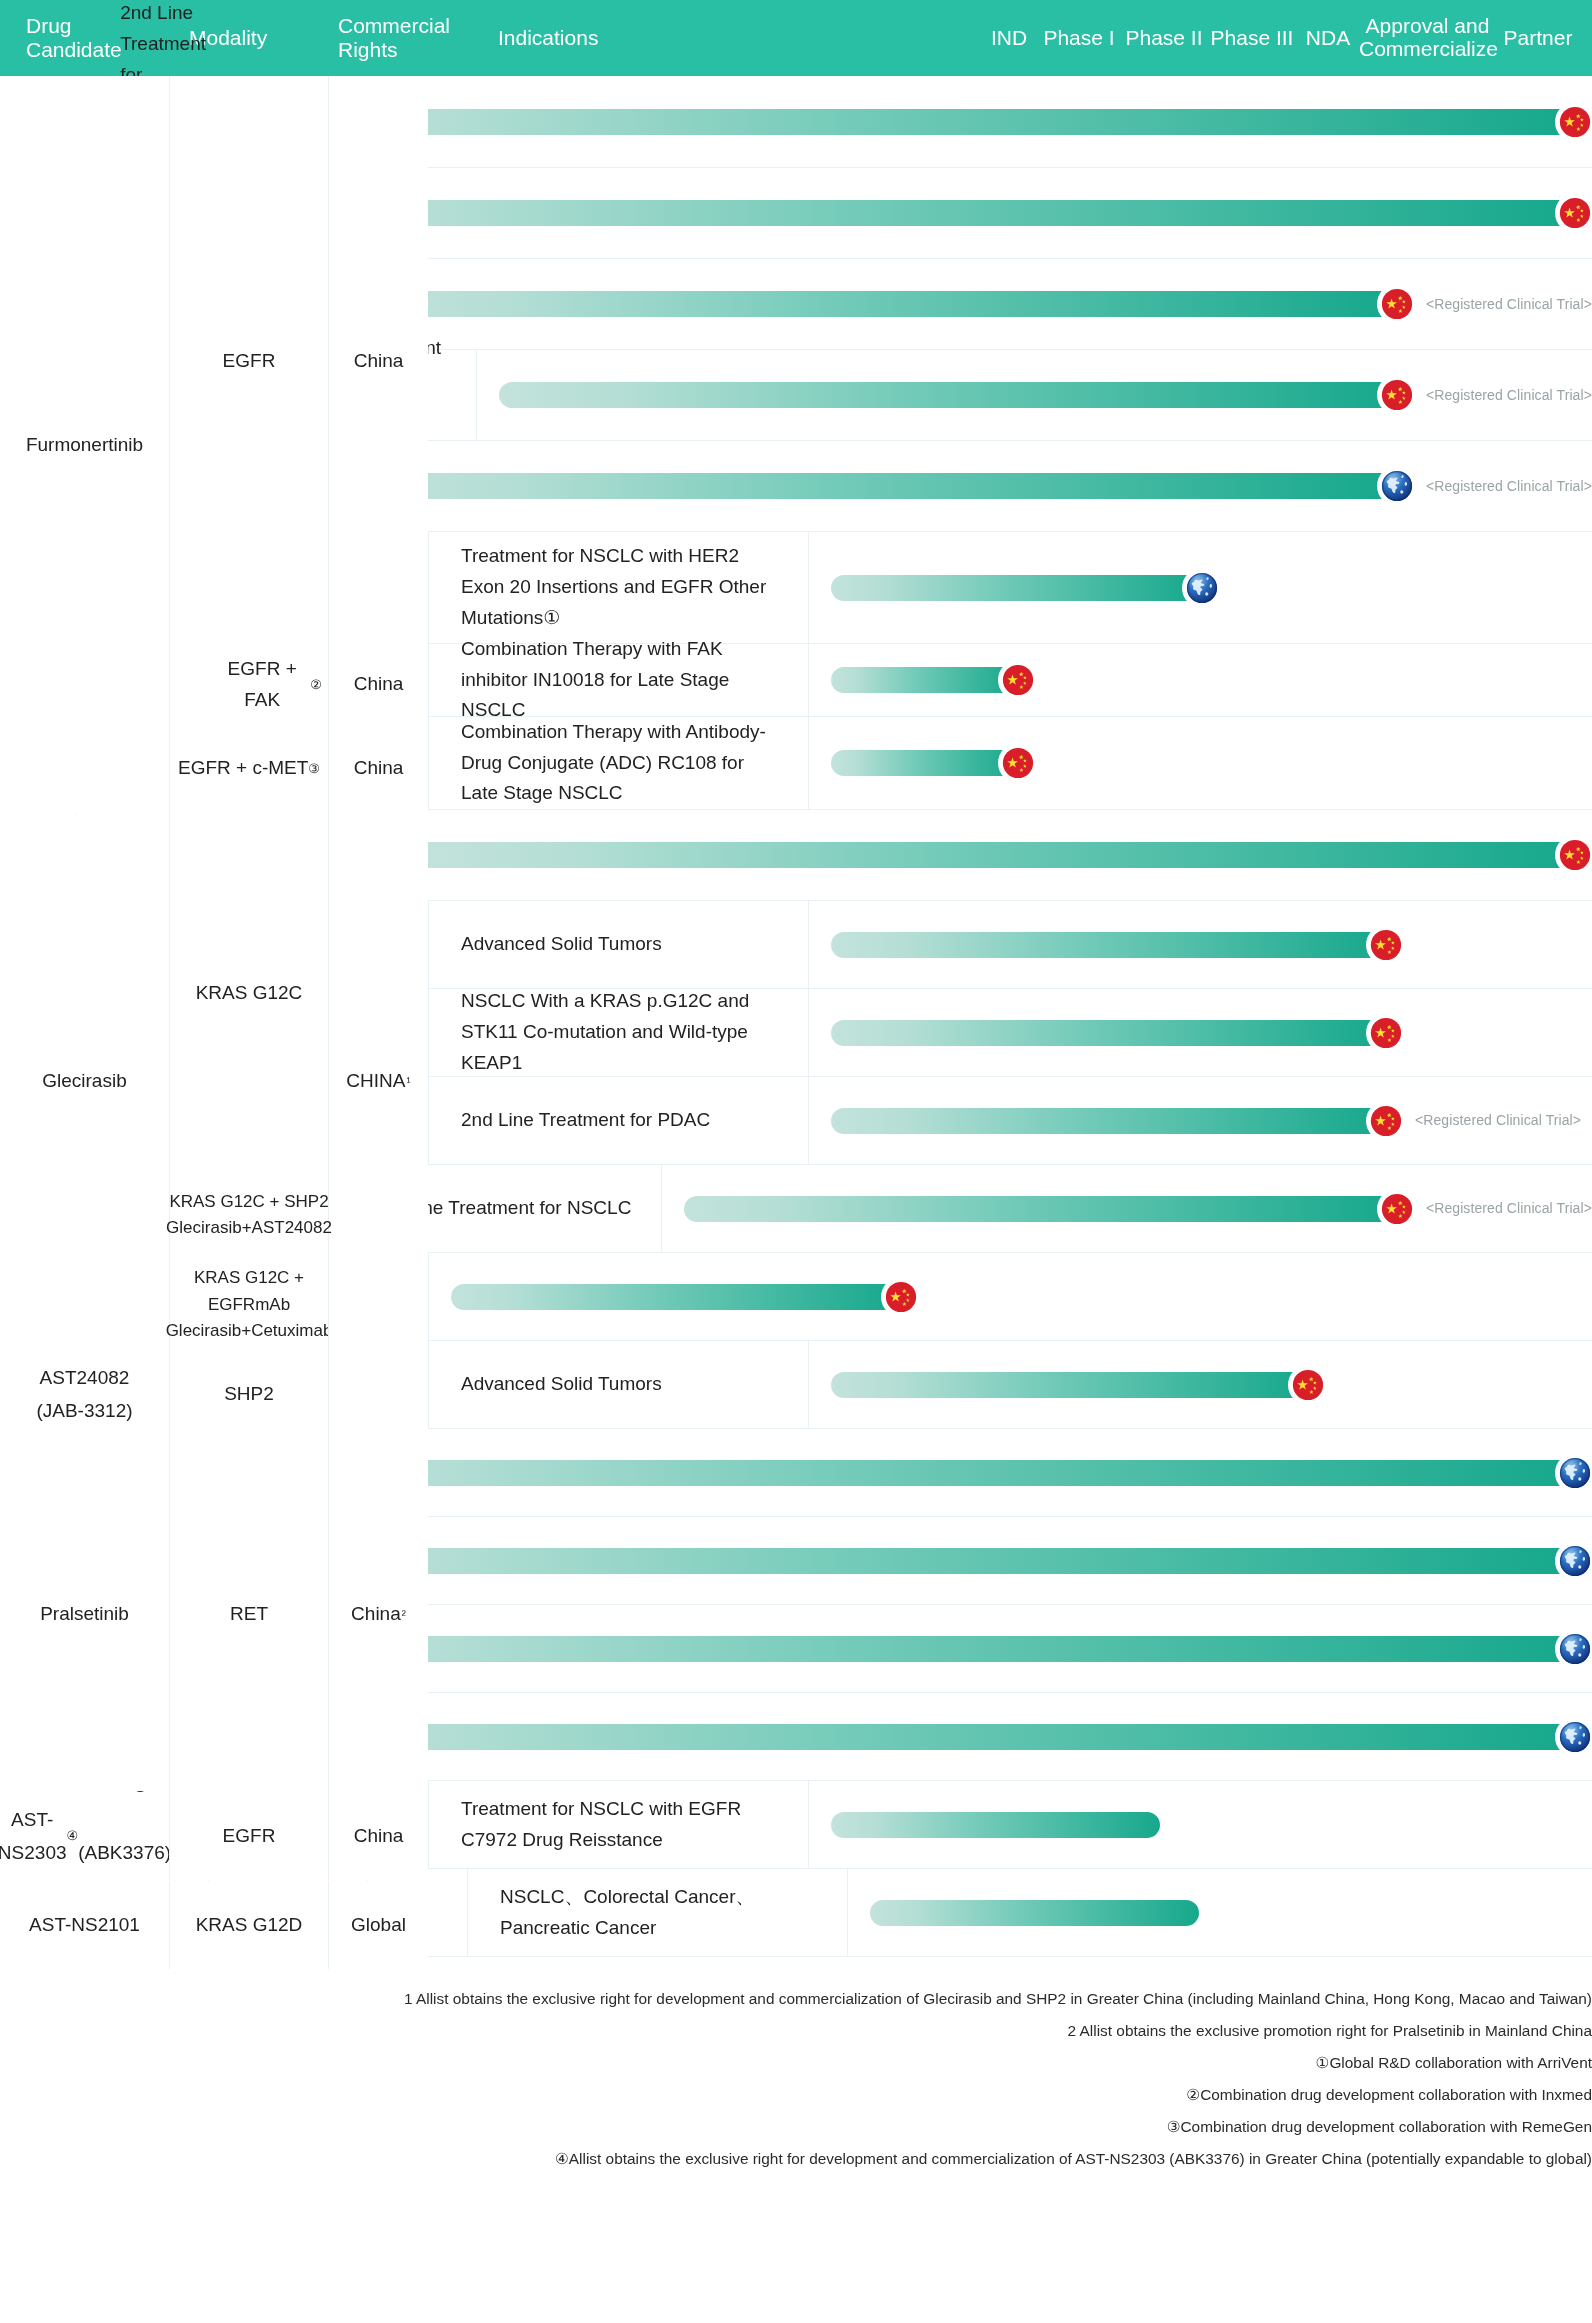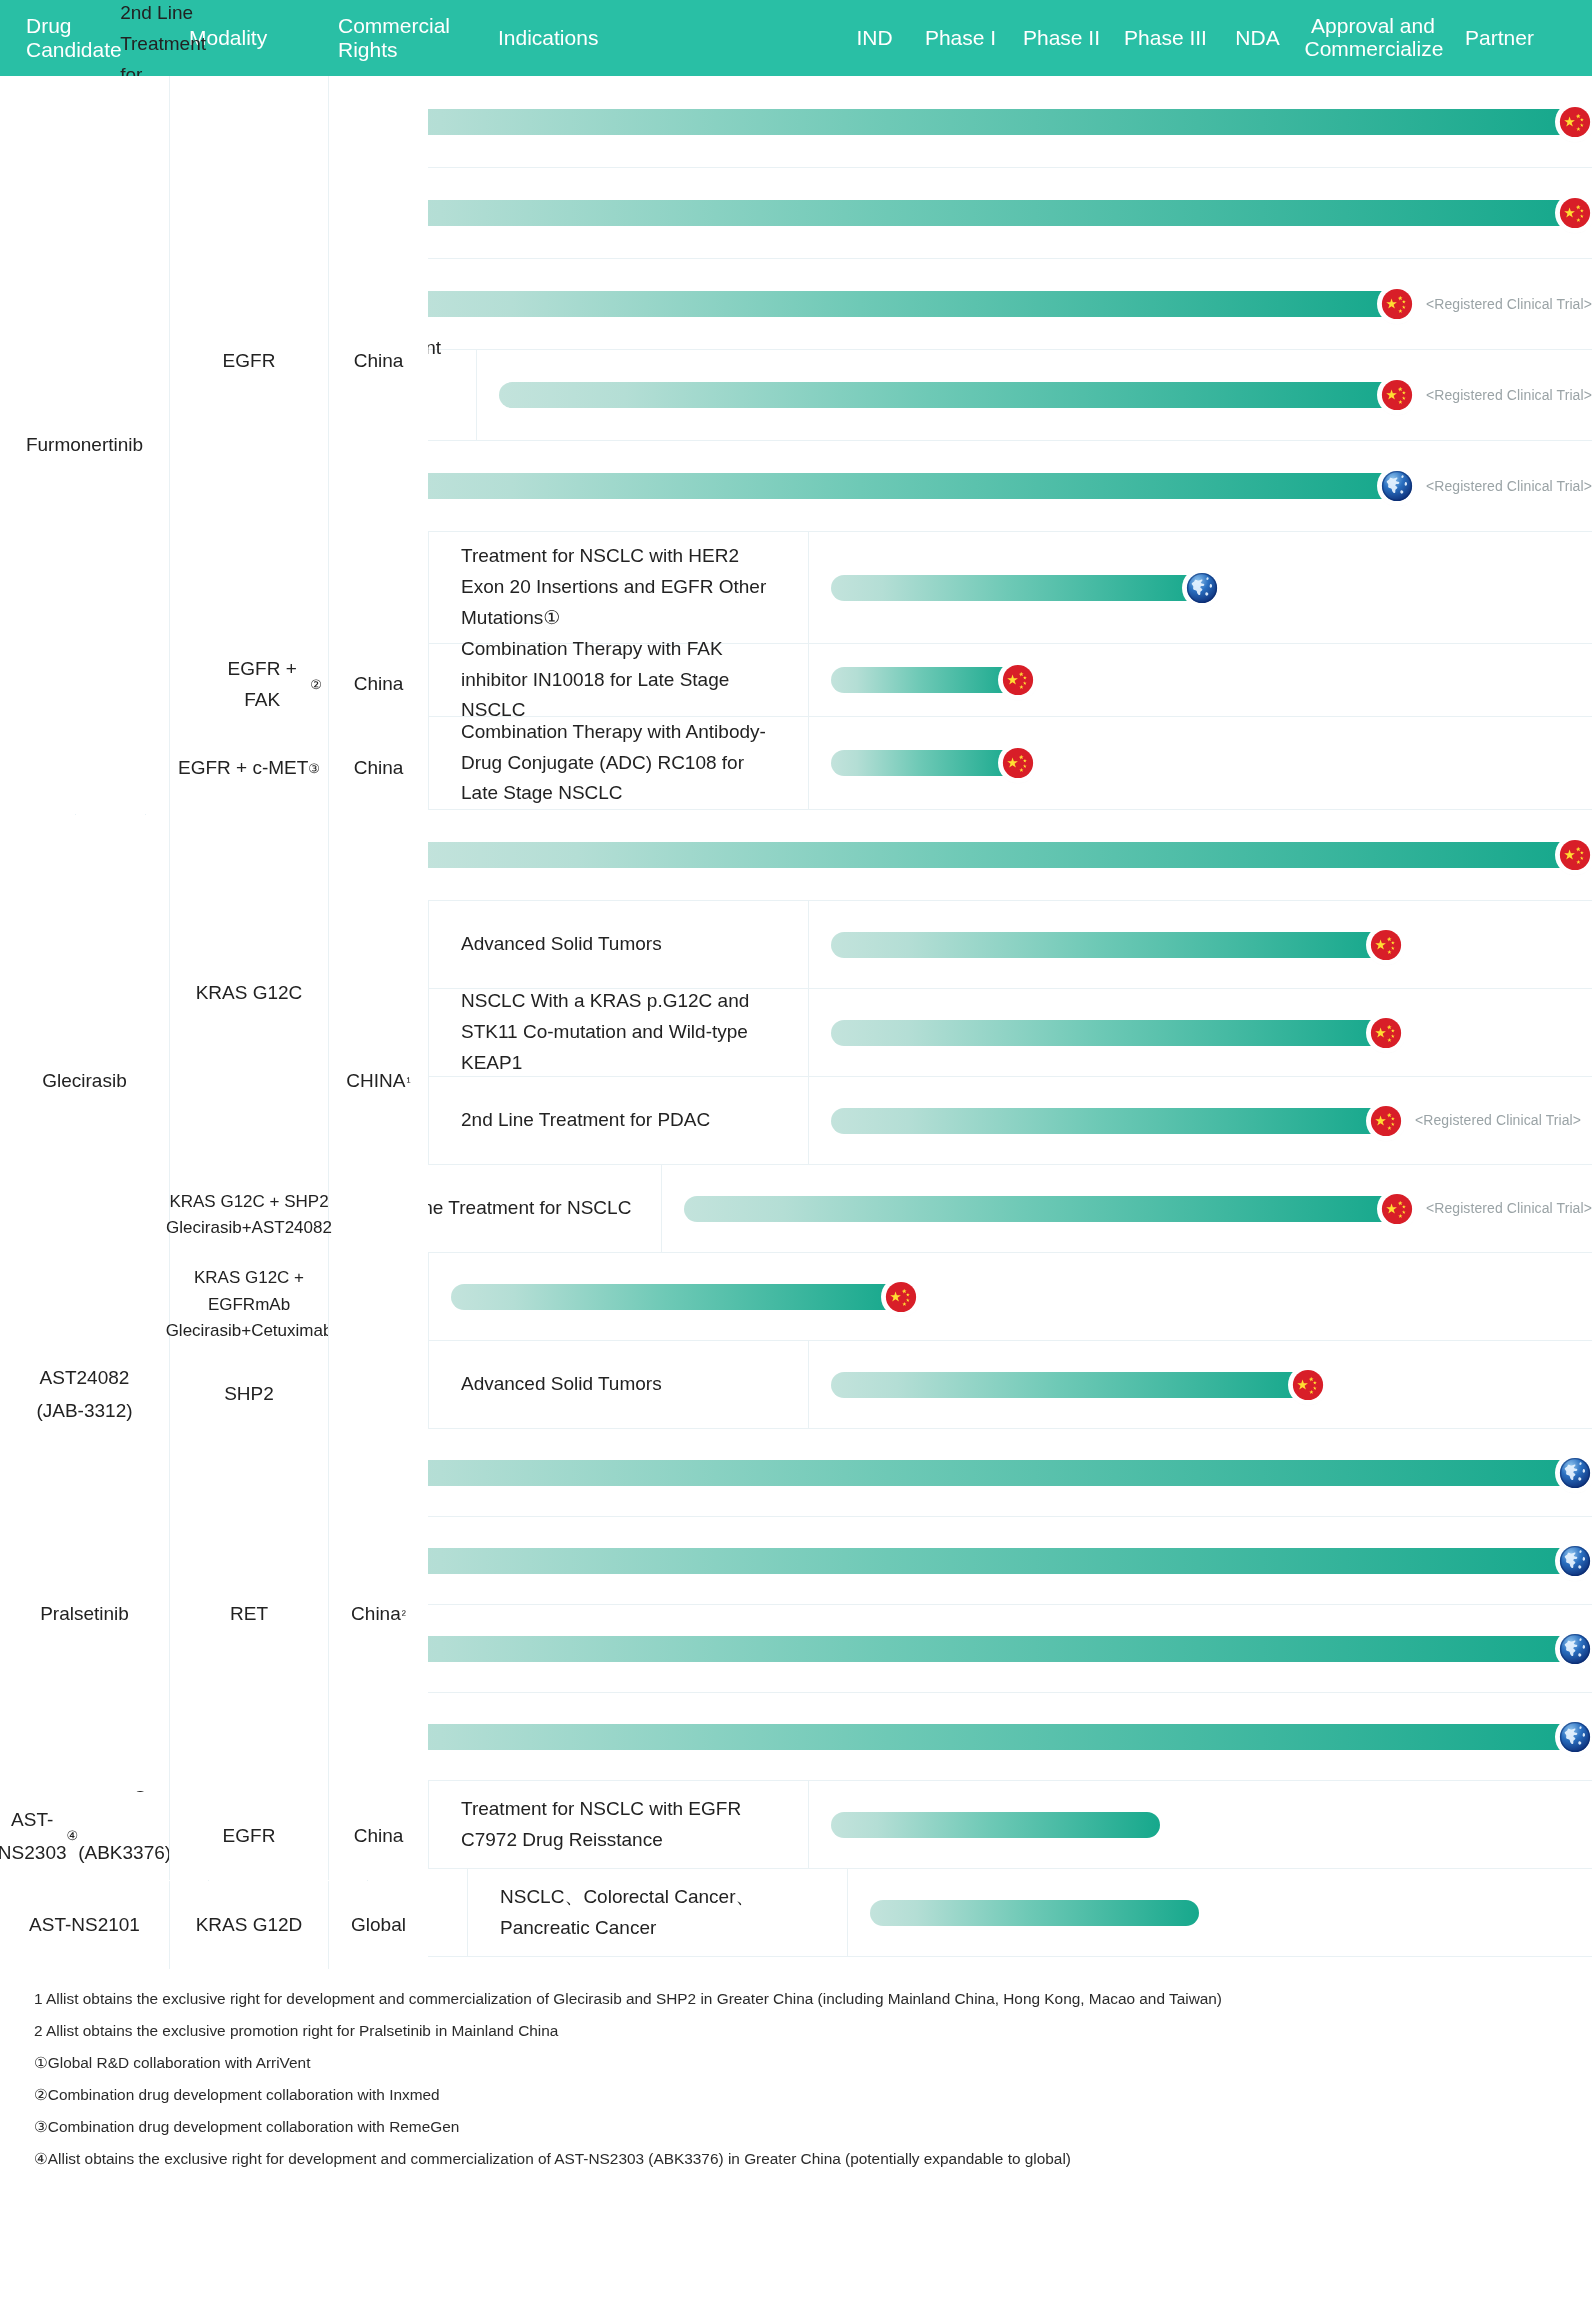--- a/index.html
+++ b/index.html
@@ -18,21 +18,21 @@
     display: flex;
     align-items: center;
     color: #ffffff;
     position: relative;
   }
   .th { font-size: 21px; line-height: 1.12; font-weight: 400; }
   .th-drug     { width: 169px; padding-left: 26px; }
   .th-modality { width: 159px; padding-left: 20px; }
   .th-rights   { width: 100px; padding-left: 10px; }
   .th-ind      { width: 380px; padding-left: 70px; }
-  .phase-head { flex: 1; display: flex; align-items: center; justify-content: center; padding-right: 12px; gap: 16px; }
+  .phase-head { flex: 1; display: flex; align-items: center; justify-content: flex-end; padding-right: 12px; gap: 0px; }
   .ph { font-size: 21px; text-align: center; white-space: nowrap; }
   .ph-ind   { width: 56px; }
   .ph-p1    { width: 84px; }
   .ph-p2    { width: 86px; }
   .ph-p3    { width: 90px; }
   .ph-nda   { width: 62px; }
   .ph-appr  { width: 137px; line-height: 1.08; }
   .ph-part  { width: 84px; }
 
   
@@ -97,21 +97,21 @@
   .note {
     font-size: 14px;
     color: #9aa3a6;
     margin-left: 12px;
     white-space: nowrap;
     letter-spacing: 0.1px;
   }
 
   
   .footnotes { padding: 26px 0 22px 34px; }
-  .fn { font-size: 15.4px; color: #2b2b2b; line-height: 2.08; white-space: nowrap; }
+  .fn { font-size: 15.4px; color: #2b2b2b; line-height: 2.08; white-space: nowrap; text-align: right; }
 
   .sup { font-size: 13px; vertical-align: super; line-height: 0; }
   .supnum { font-size: 12.4px; vertical-align: super; line-height: 0; padding-left: 1px; }
 </style>
 </head>
 <body>
 
 <div class="pipeline">
 
   <div class="thead">

